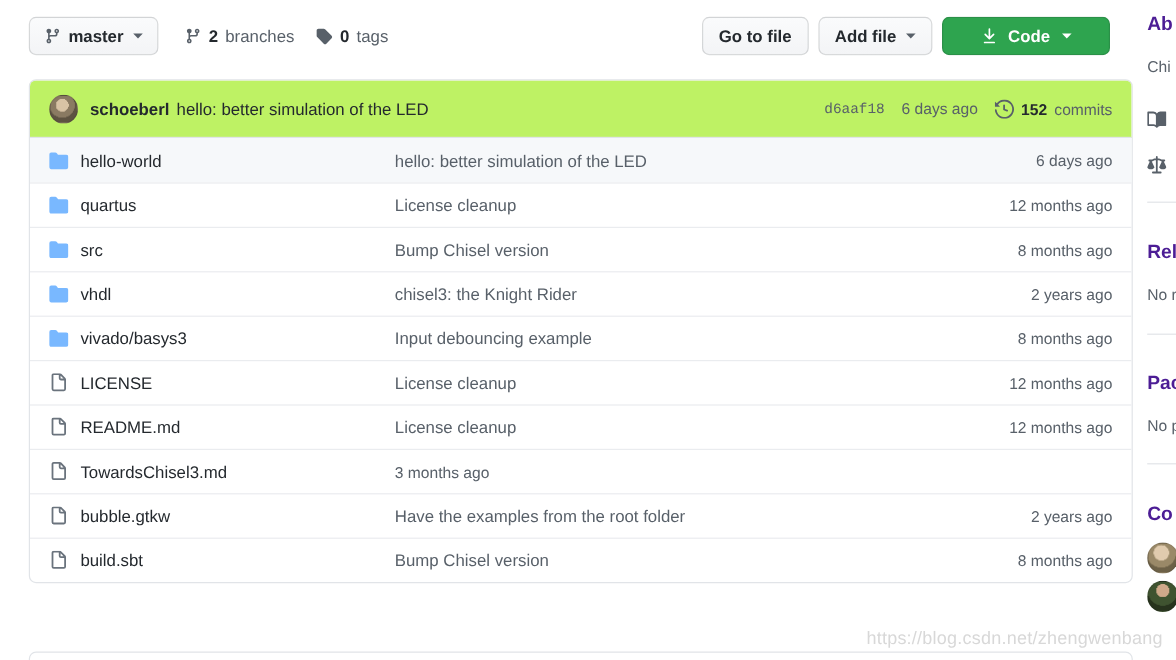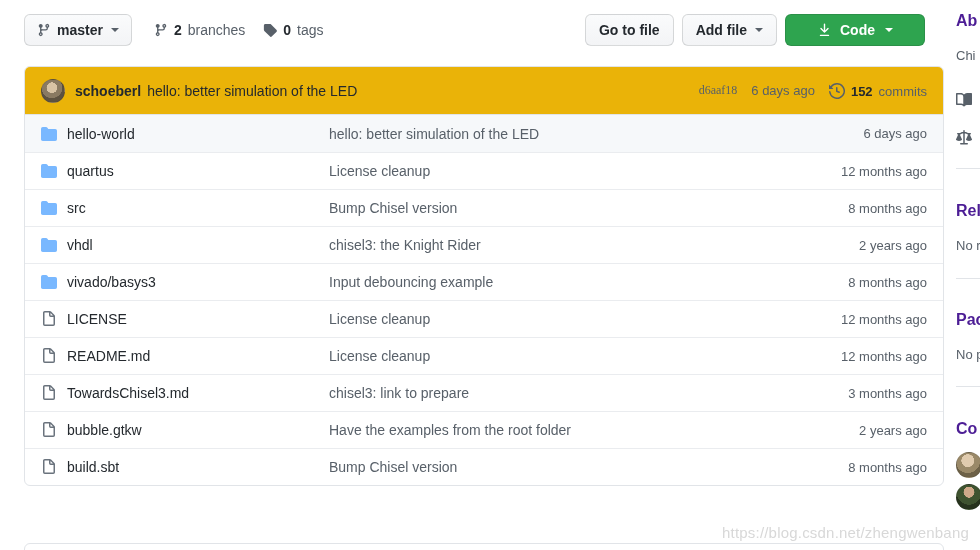--- a/index.html
+++ b/index.html
@@ -65,37 +65,37 @@
     position: absolute; left: 24px; top: 66px;
     width: 920px;
     border: 1px solid #e1e4e8;
     border-radius: 6px;
     background: #fff;
     overflow: hidden;
   }
   .commit-head {
     display: flex; align-items: center;
     height: 48px; padding: 12px 16px;
-    background: #eab308;
+    background: #bef264;
     border-bottom: 1px solid #e1e4e8;
   }
   .avatar {
     width: 24px; height: 24px; border-radius: 50%;
     margin-right: 10px; flex: 0 0 auto;
     background: radial-gradient(circle at 45% 35%, #d8c3a5 0 28%, #8a7a62 29% 55%, #5d5241 56% 100%);
     border: 1px solid rgba(27,31,35,.08);
   }
   .commit-author { font-weight: 600; color: #24292e; cursor: pointer; }
   .commit-msg { color: #24292e; margin-left: 6px; cursor: pointer; }
   .commit-right {
     margin-left: auto; display: flex; align-items: center; gap: 14px;
     color: #586069; font-size: 13px; white-space: nowrap;
   }
   .sha {
-    font-family: Liberation Serif, serif;
+    font-family: Liberation Mono, monospace;
     font-size: 12px; color: #586069; cursor: pointer; margin-left: 28px;
   }
   .commits-count { display: inline-flex; align-items: flex-end; gap: 6px; cursor: pointer; }
   .commits-count b { color: #24292e; font-weight: 600; }
 
   .row {
     display: flex; align-items: center;
     height: 37px; padding: 0 16px;
     border-top: 1px solid #eaecef;
     font-size: 14px;
@@ -302,21 +302,20 @@
           <div class="msg">License cleanup</div>
           <div class="age">12 months ago</div>
         </div>
         <div class="row">
           <div class="icn">
             <svg width="16" height="16" viewBox="0 0 16 16" fill="#6a737d">
               <path d="M3.75 1.5a.25.25 0 00-.25.25v11.5c0 .138.112.25.25.25h8.5a.25.25 0 00.25-.25V6H9.75A1.75 1.75 0 018 4.25V1.5H3.75zm5.75.56v2.19c0 .138.112.25.25.25h2.19L9.5 2.06zM2 1.75C2 .784 2.784 0 3.75 0h5.086c.464 0 .909.184 1.237.513l3.414 3.414c.329.328.513.773.513 1.237v8.086A1.75 1.75 0 0112.25 15h-8.5A1.75 1.75 0 012 13.25V1.75z"></path>
             </svg>
           </div>
           <div class="nm">TowardsChisel3.md</div>
-          <div class="msg">chisel3: link to prepare</div>
           <div class="age">3 months ago</div>
         </div>
         <div class="row">
           <div class="icn">
             <svg width="16" height="16" viewBox="0 0 16 16" fill="#6a737d">
               <path d="M3.75 1.5a.25.25 0 00-.25.25v11.5c0 .138.112.25.25.25h8.5a.25.25 0 00.25-.25V6H9.75A1.75 1.75 0 018 4.25V1.5H3.75zm5.75.56v2.19c0 .138.112.25.25.25h2.19L9.5 2.06zM2 1.75C2 .784 2.784 0 3.75 0h5.086c.464 0 .909.184 1.237.513l3.414 3.414c.329.328.513.773.513 1.237v8.086A1.75 1.75 0 0112.25 15h-8.5A1.75 1.75 0 012 13.25V1.75z"></path>
             </svg>
           </div>
           <div class="nm">bubble.gtkw</div>
           <div class="msg">Have the examples from the root folder</div>

